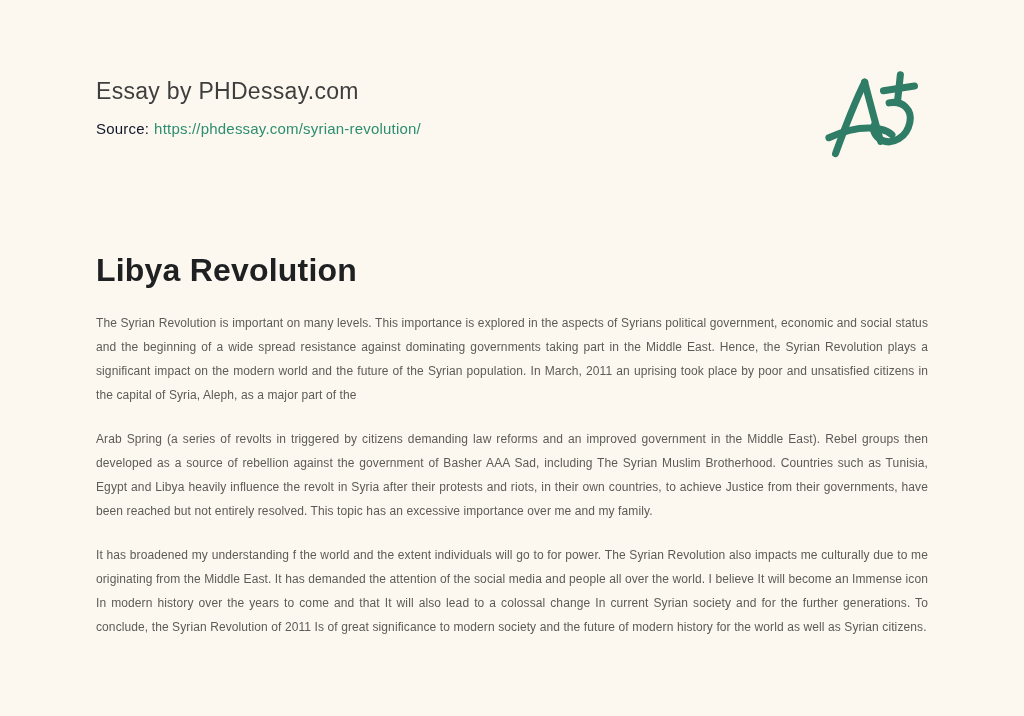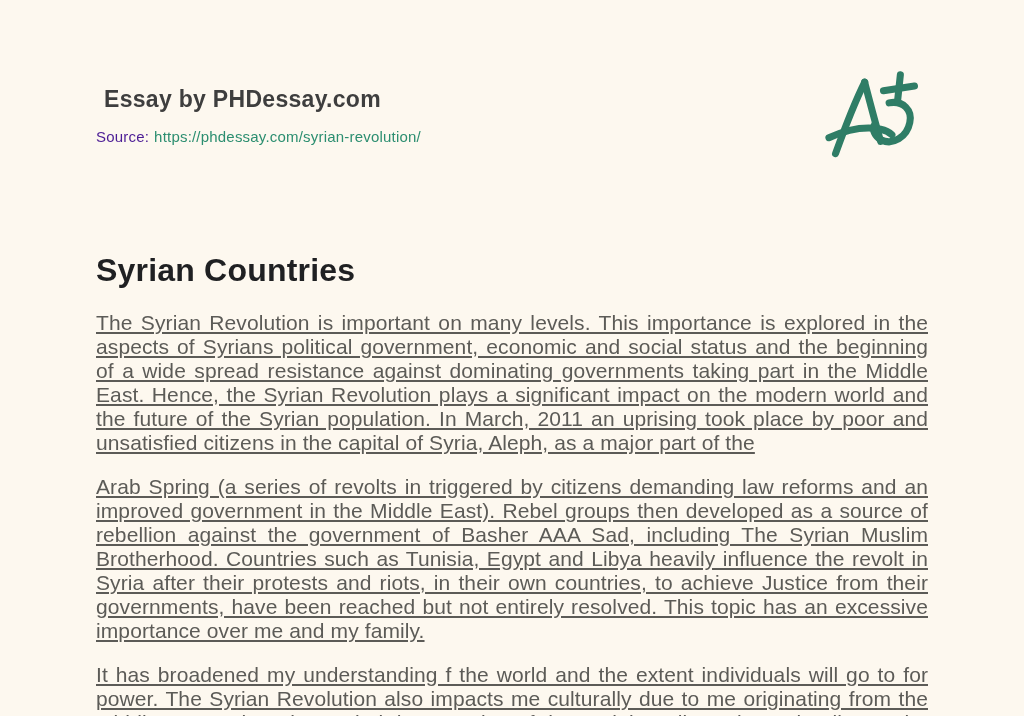--- a/index.html
+++ b/index.html
@@ -18,33 +18,33 @@
     box-sizing: border-box;
     padding: 78px 96px 0 96px;
     overflow: hidden;
   }
   .header-row {
     display: flex;
     justify-content: space-between;
     align-items: flex-start;
   }
   .site-title {
-    margin: 8px;
+    margin: 0;
     font-size: 23px;
-    font-weight: 700;
+    font-weight: 400;
     color: #3e3e3e;
     letter-spacing: 0.3px;
   }
   .source-line {
     margin-top: 15px;
     font-size: 15px;
     letter-spacing: 0.2px;
   }
   .source-label {
-    color: #4c1d95;
+    color: #0f172a;
     margin-right: 5px;
   }
   .source-link {
     color: #2c8e70;
     text-decoration: none;
     cursor: pointer;
     text-align: right;
   }
   .logo {
     width: 106px;
@@ -60,26 +60,25 @@
   .essay-title {
     margin: 88px 0 0 0;
     font-size: 32px;
     line-height: 1.15;
     font-weight: 700;
     color: #1f2022;
     letter-spacing: 0.2px;
   }
   .essay-body p {
     margin: 20px 0 0 0;
-    font-size: 21px;
+    font-size: 12px;
     line-height: 24px;
     color: #5c5b57;
     text-align: justify;
     letter-spacing: 0.1px;
-    text-decoration: underline;
   }
   .essay-body p:first-of-type {
     margin-top: 22px;
   }
 </style>
 </head>
 <body>
 
 <div class="page">
 
@@ -102,21 +101,21 @@
 
         <path d="M70 35 C 85 32, 95 43, 92 56 C 89 71, 74 81, 61 74 C 55 70.5, 52 64, 54 59" stroke="#2f7d66" stroke-width="7.5" stroke-linecap="round"></path>
 
         <path d="M64 22 L 97 17" stroke="#2f7d66" stroke-width="7.5" stroke-linecap="round"></path>
 
         <path d="M82 5 C 81 14, 80 24, 79 33" stroke="#2f7d66" stroke-width="7.5" stroke-linecap="round"></path>
       </svg>
     </div>
   </div>
 
-  <h2 class="essay-title">Syrian Countries</h2>
+  <h2 class="essay-title">Libya Revolution</h2>
 
   <div class="essay-body">
     <p>The Syrian Revolution is important on many levels. This importance is explored in the aspects of Syrians political government, economic and social status and the beginning of a wide spread resistance against dominating governments taking part in the Middle East. Hence, the Syrian Revolution plays a significant impact on the modern world and the future of the Syrian population. In March, 2011 an uprising took place by poor and unsatisfied citizens in the capital of Syria, Aleph, as a major part of the</p>
     <p>Arab Spring (a series of revolts in triggered by citizens demanding law reforms and an improved government in the Middle East). Rebel groups then developed as a source of rebellion against the government of Basher AAA Sad, including The Syrian Muslim Brotherhood. Countries such as Tunisia, Egypt and Libya heavily influence the revolt in Syria after their protests and riots, in their own countries, to achieve Justice from their governments, have been reached but not entirely resolved. This topic has an excessive importance over me and my family.</p>
     <p>It has broadened my understanding f the world and the extent individuals will go to for power. The Syrian Revolution also impacts me culturally due to me originating from the Middle East. It has demanded the attention of the social media and people all over the world. I believe It will become an Immense icon In modern history over the years to come and that It will also lead to a colossal change In current Syrian society and for the further generations. To conclude, the Syrian Revolution of 2011 Is of great significance to modern society and the future of modern history for the world as well as Syrian citizens.</p>
   </div>
 
 </div>
 
 </body></html>

